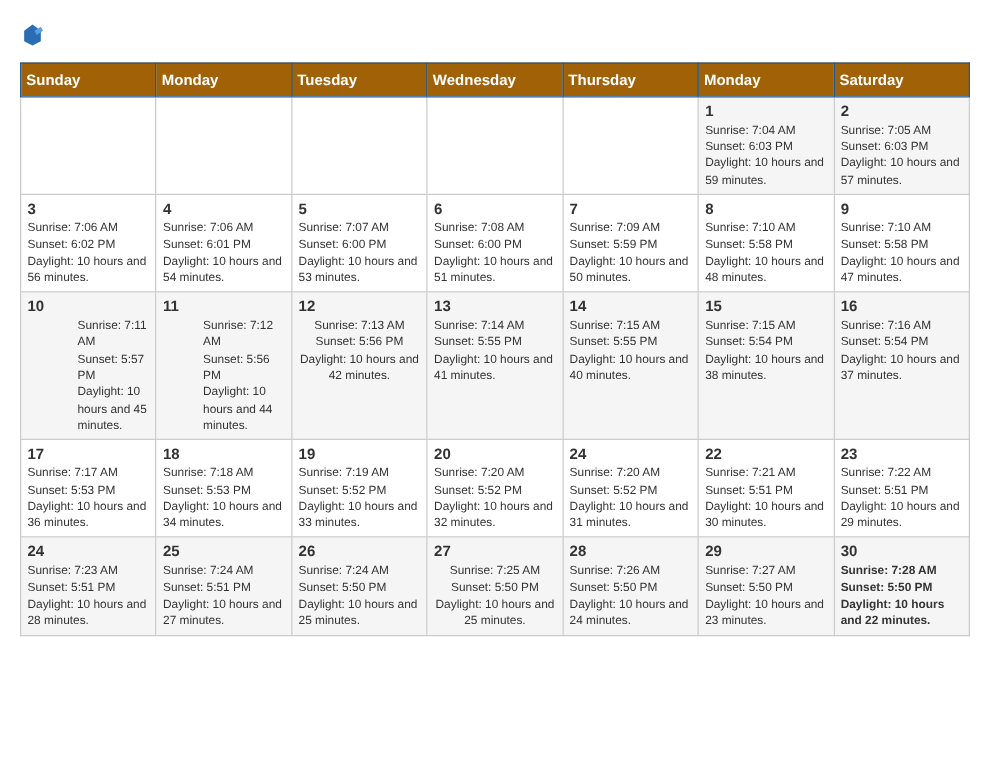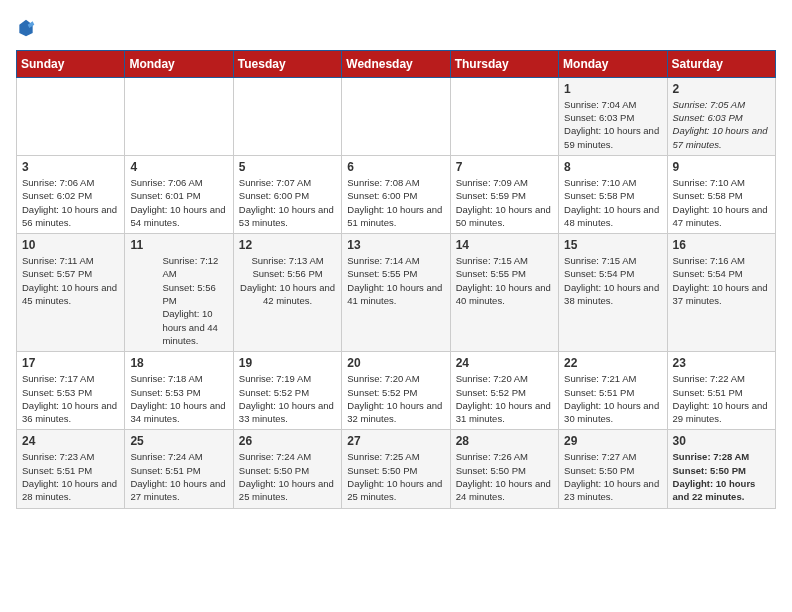--- a/index.html
+++ b/index.html
@@ -42,21 +42,21 @@
     .location {
       font-size: 15px;
       color: #555;
     }
     .calendar {
       width: 100%;
       border-collapse: collapse;
       border: 1px solid #ccc;
     }
     .calendar th {
-      background: #b91c1c;
+      background: #a16207;
       color: #fff;
       font-size: 12px;
       font-weight: bold;
       padding: 6px 4px;
       text-align: left;
       border: 1px solid #1e5a9a;
     }
     .calendar td {
       vertical-align: top;
       border: 1px solid #ccc;
@@ -133,21 +133,21 @@
         <td class="empty-cell"></td>
         <td class="empty-cell"></td>
         <td>
           <span class="day-number">1</span>
           <div class="day-info" style="white-space: pre-line;">Sunrise: 7:04 AM
 Sunset: 6:03 PM
 Daylight: 10 hours and 59 minutes.</div>
         </td>
         <td>
           <span class="day-number">2</span>
-          <div class="day-info" style="white-space: pre-line; font-style: italic;">Sunrise: 7:05 AM
+          <div class="day-info" style="white-space: pre-line;">Sunrise: 7:05 AM
 Sunset: 6:03 PM
 Daylight: 10 hours and 57 minutes.</div>
         </td>
       </tr>
       <tr>
         <td>
           <span class="day-number">3</span>
           <div class="day-info" style="white-space: pre-line;">Sunrise: 7:06 AM
 Sunset: 6:02 PM
 Daylight: 10 hours and 56 minutes.</div>
@@ -185,21 +185,21 @@
         <td>
           <span class="day-number">9</span>
           <div class="day-info" style="white-space: pre-line;">Sunrise: 7:10 AM
 Sunset: 5:58 PM
 Daylight: 10 hours and 47 minutes.</div>
         </td>
       </tr>
       <tr>
         <td>
           <span class="day-number">10</span>
-          <div class="day-info" style="white-space: pre-line;">Sunrise: 7:11 AM
+          <div class="day-info" style="white-space: pre-line; margin-left: 40px;">Sunrise: 7:11 AM
 Sunset: 5:57 PM
 Daylight: 10 hours and 45 minutes.</div>
         </td>
         <td>
           <span class="day-number">11</span>
           <div class="day-info" style="white-space: pre-line; margin-left: 32px;">Sunrise: 7:12 AM
 Sunset: 5:56 PM
 Daylight: 10 hours and 44 minutes.</div>
         </td>
         <td>
@@ -291,21 +291,21 @@
 Daylight: 10 hours and 27 minutes.</div>
         </td>
         <td>
           <span class="day-number">26</span>
           <div class="day-info" style="white-space: pre-line;">Sunrise: 7:24 AM
 Sunset: 5:50 PM
 Daylight: 10 hours and 25 minutes.</div>
         </td>
         <td>
           <span class="day-number">27</span>
-          <div class="day-info" style="white-space: pre-line;">Sunrise: 7:25 AM
+          <div class="day-info" style="white-space: pre-line; text-align: center;">Sunrise: 7:25 AM
 Sunset: 5:50 PM
 Daylight: 10 hours and 25 minutes.</div>
         </td>
         <td>
           <span class="day-number">28</span>
           <div class="day-info" style="white-space: pre-line;">Sunrise: 7:26 AM
 Sunset: 5:50 PM
 Daylight: 10 hours and 24 minutes.</div>
         </td>
         <td>

